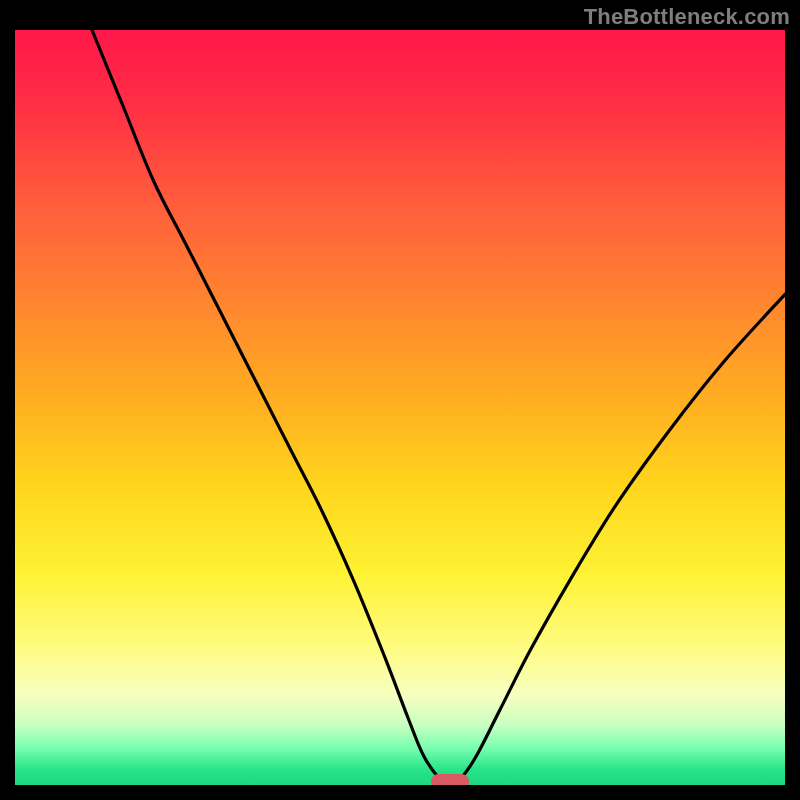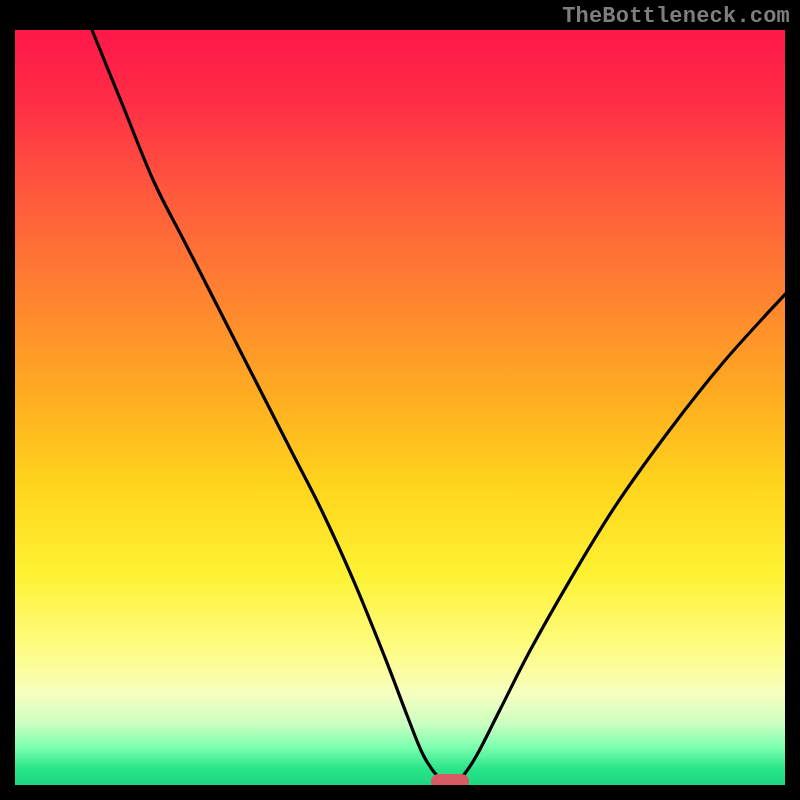--- a/index.html
+++ b/index.html
@@ -9,21 +9,20 @@
     height: 800px;
     background: #000;
     overflow: hidden;
     font-family: Arial, Helvetica, sans-serif;
   }
   .frame {
     position: relative;
     width: 800px;
     height: 800px;
     background: #000;
-    font-family: Liberation Mono, monospace;
   }
   .watermark {
     position: absolute;
     top: 4px;
     right: 10px;
     color: #7e7e7e;
     font-size: 22px;
     font-weight: 600;
     letter-spacing: 0.2px;
     z-index: 10;

